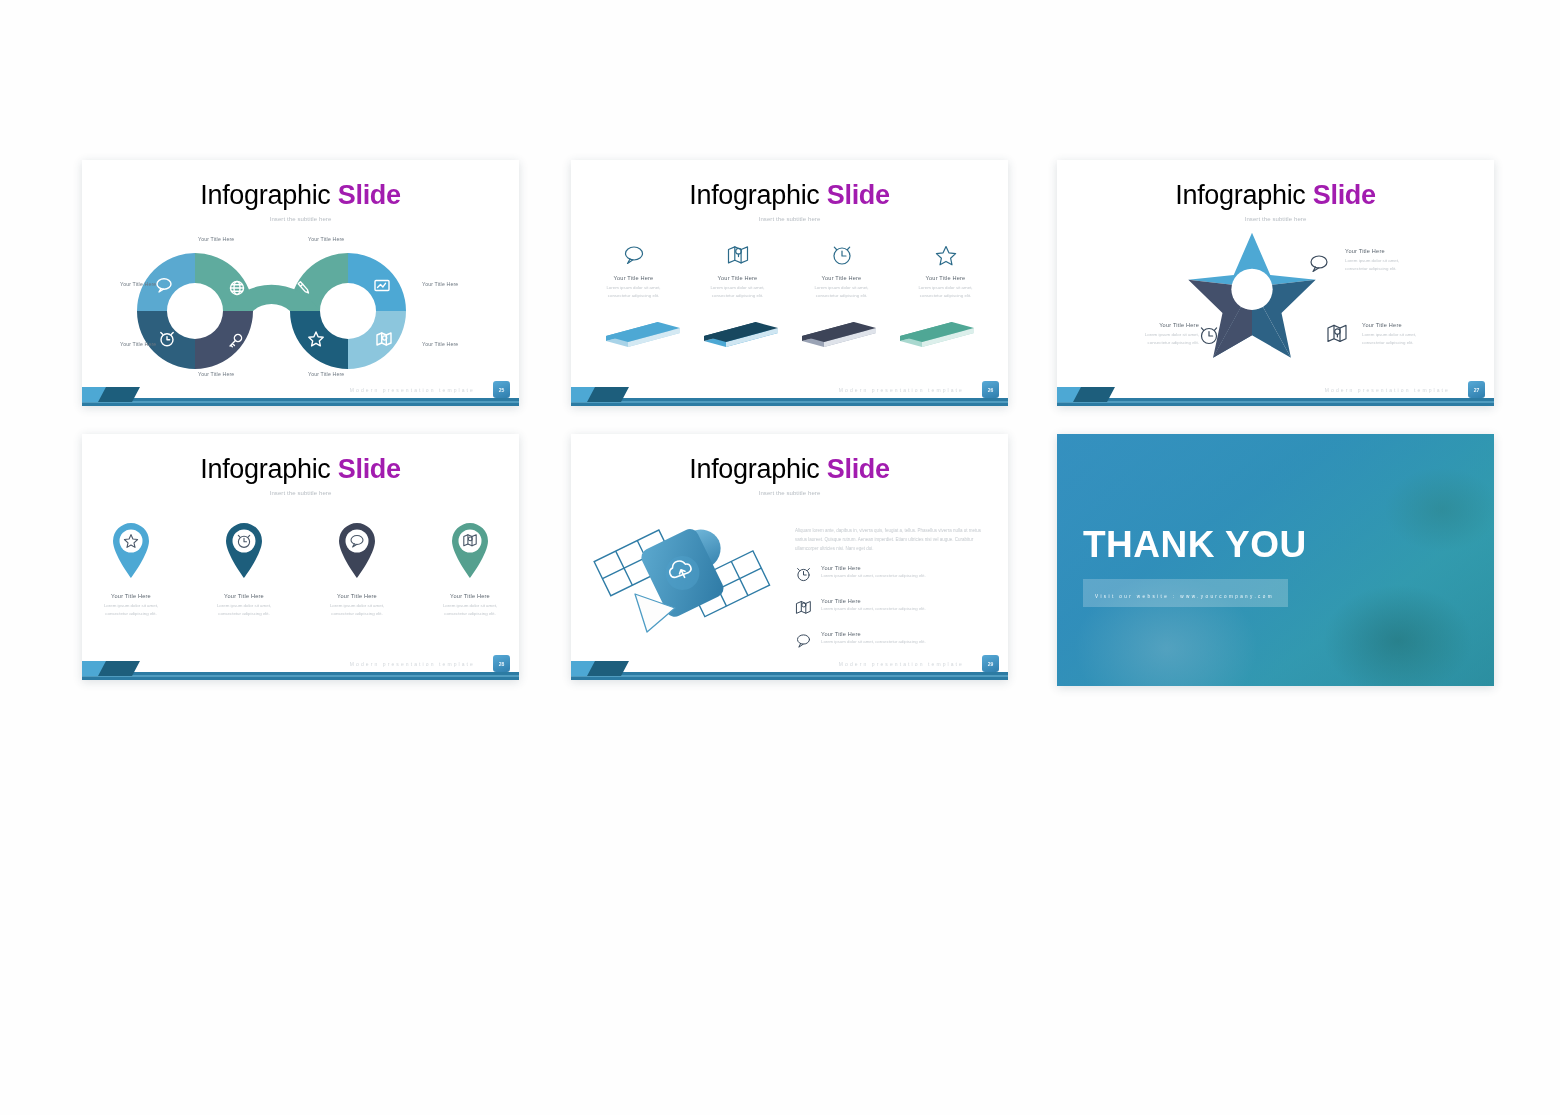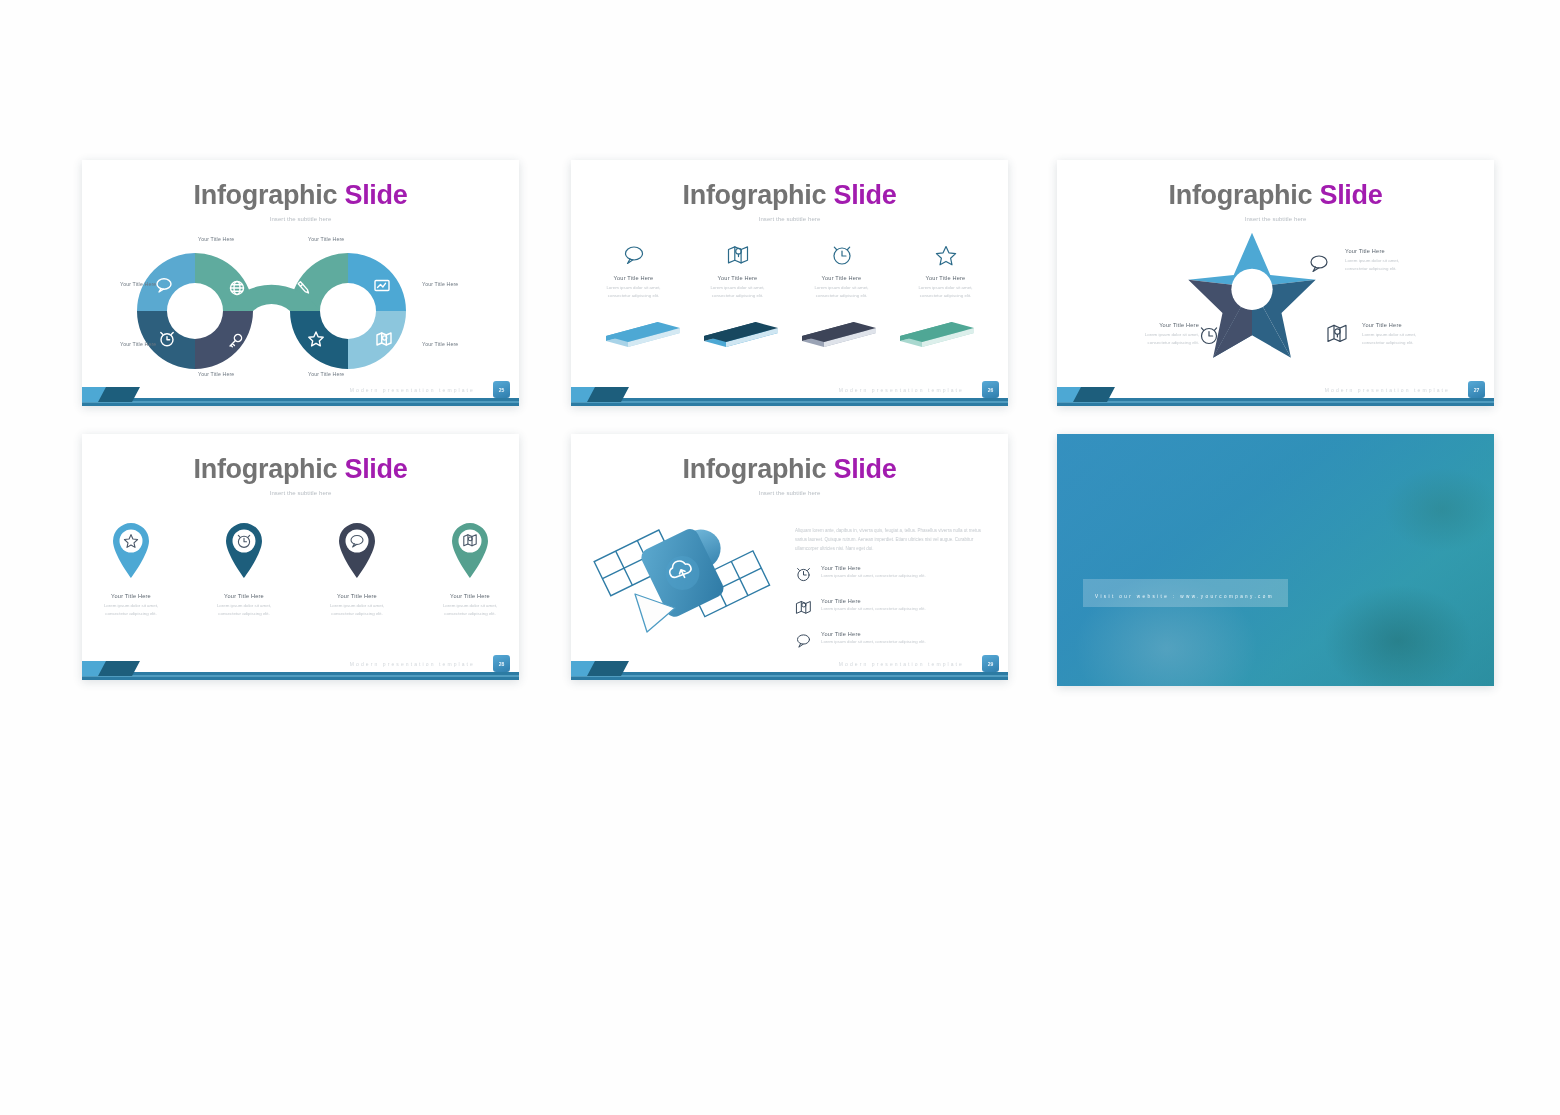--- a/index.html
+++ b/index.html
@@ -25,21 +25,21 @@
   .s4 { left: 82px;   top: 434px; }
   .s5 { left: 571px;  top: 434px; }
   .s6 { left: 1057px; top: 434px; width: 437px; height: 252px; }
 
   
   .title {
     text-align: center; margin-top: 22px;
     font-size: 27px; letter-spacing: -.3px; line-height: 1;
     white-space: nowrap;
   }
-  .title .t-light { color: #737373; font-weight: 700; }
+  .title .t-light { color: #000000; font-weight: 400; }
   .title .t-bold  { color: #a21caf; font-weight: 700; }
   .subtitle {
     text-align: center; margin-top: 7px;
     font-size: 6px; color: #b6bcc2; letter-spacing: .1px;
   }
 
   
   .footer { position: absolute; left: 0; right: 0; bottom: 0; height: 26px; }
   .foot-text {
     position: absolute; right: 44px; bottom: 13px;
@@ -573,19 +573,20 @@
       <div class="foot-bar"></div>
       <div class="par par-a"></div>
       <div class="par par-b"></div>
     </div>
   </div>
 
   <div class="slide s6">
     <div class="thanks">
       <div class="photo"></div>
       <div class="photo-tint"></div>
+      <div class="thank-title">THANK YOU</div>
       <div class="web-band">
         <span>Visit our website  :  www.yourcompany.com</span>
       </div>
     </div>
   </div>
 
 </div>
 
 </body></html>

